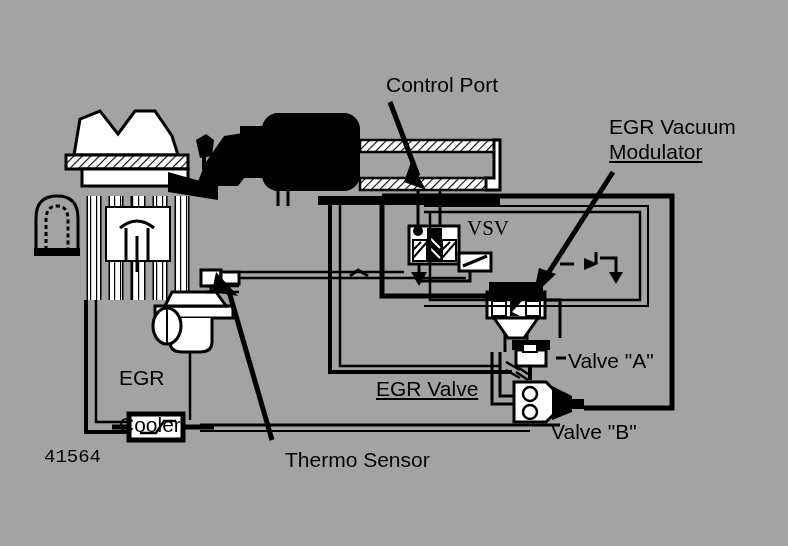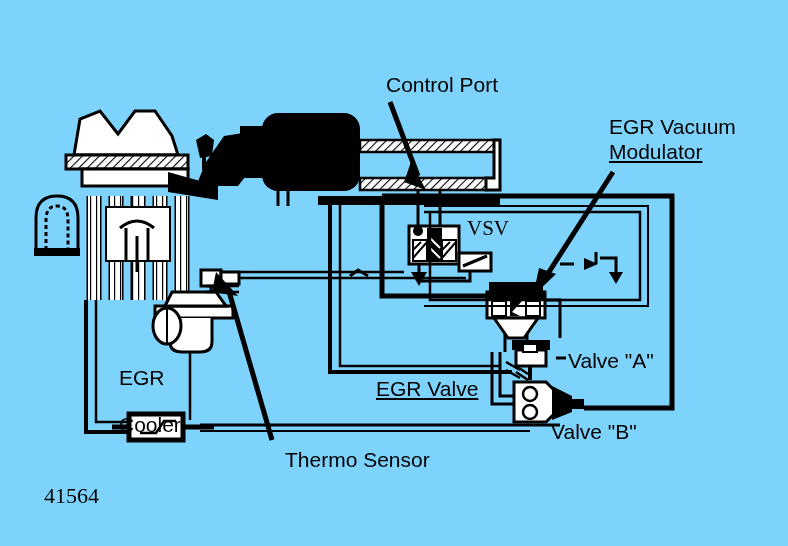--- a/index.html
+++ b/index.html
@@ -4,21 +4,21 @@
 <style>
   html, body {
     margin: 0;
     padding: 0;
     background: #ffffff;
   }
   #stage {
     position: relative;
     width: 788px;
     height: 546px;
-    background: #7dd3fc;
+    background: #a3a3a3;
     overflow: hidden;
     font-family: "Liberation Sans", sans-serif;
   }
   #art {
     position: absolute;
     left: 0; top: 0;
     width: 788px;
     height: 546px;
   }
   .lbl {
@@ -26,25 +26,24 @@
     color: #000000;
     font-family: "Liberation Sans", sans-serif;
     font-size: 21px;
     line-height: 25px;
     white-space: pre;
     letter-spacing: 0px;
   }
   .lbl-fig {
     position: absolute;
     color: #000000;
-    font-family: Liberation Serif, serif;
-    font-size: 22px;
+    font-family: Liberation Mono, monospace;
+    font-size: 19px;
     line-height: 25px;
     white-space: pre;
-    margin-top: 38px;
   }
 </style>
 </head>
 <body>
 
 <div id="stage">
 
   <svg id="art" viewBox="0 0 788 546">
     <defs>
       <pattern id="hatch" width="7" height="7" patternUnits="userSpaceOnUse" patternTransform="rotate(45)">

